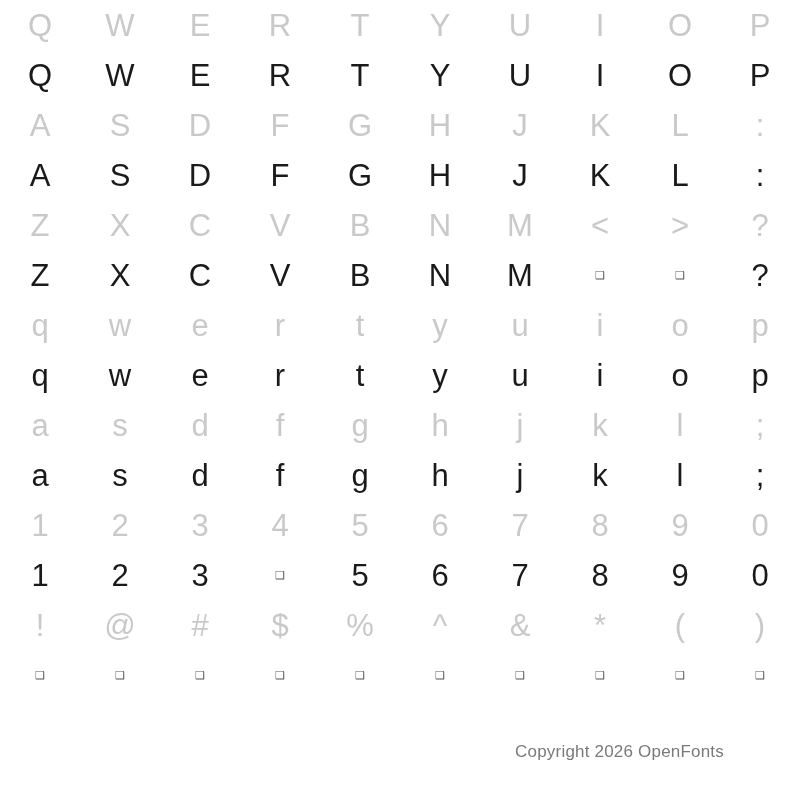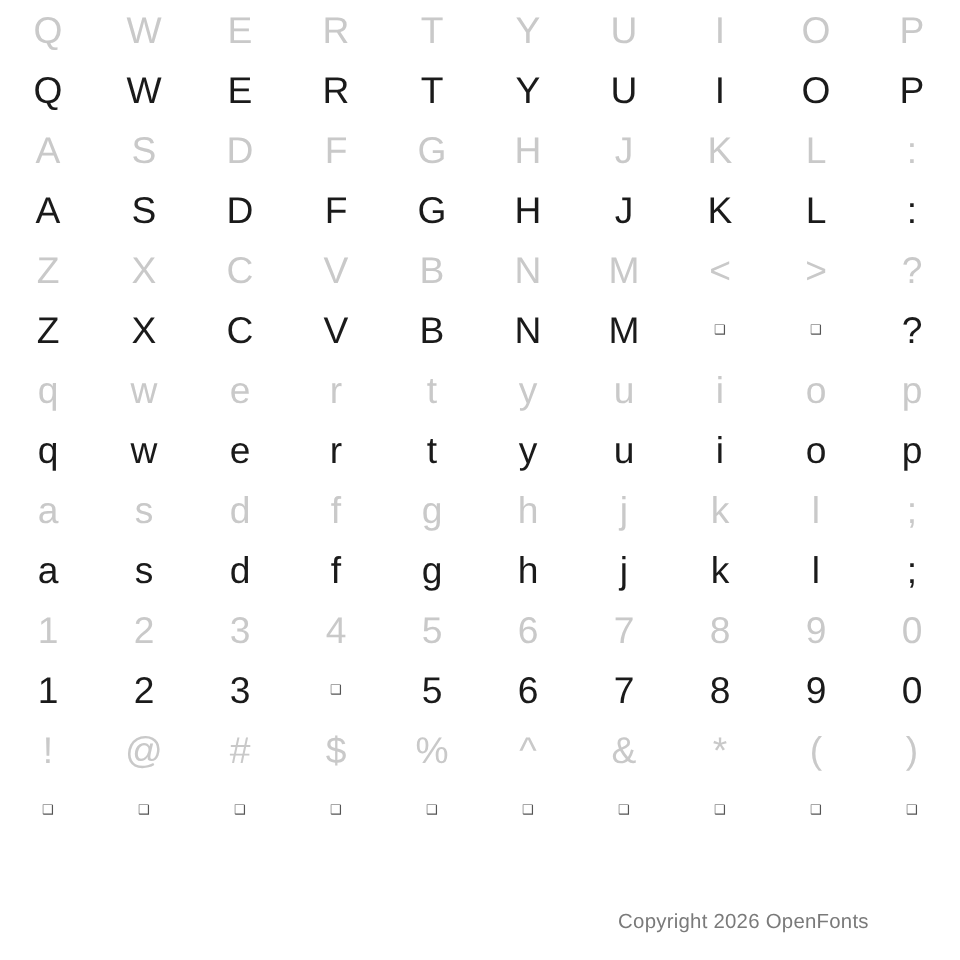--- a/index.html
+++ b/index.html
@@ -47,21 +47,21 @@
     color: #c9c9c9;
   }
   .cell.tofu {
     font-size: 11px;
     color: #555555;
   }
   .footer {
     position: absolute;
     left: 0;
     right: 0;
-    bottom: 22px;
+    bottom: 38px;
     text-align: right;
     padding-right: 76px;
     font-size: 17px;
     color: #7a7a7a;
     letter-spacing: 0.2px;
   }
 </style>
 </head>
 <body>
 

